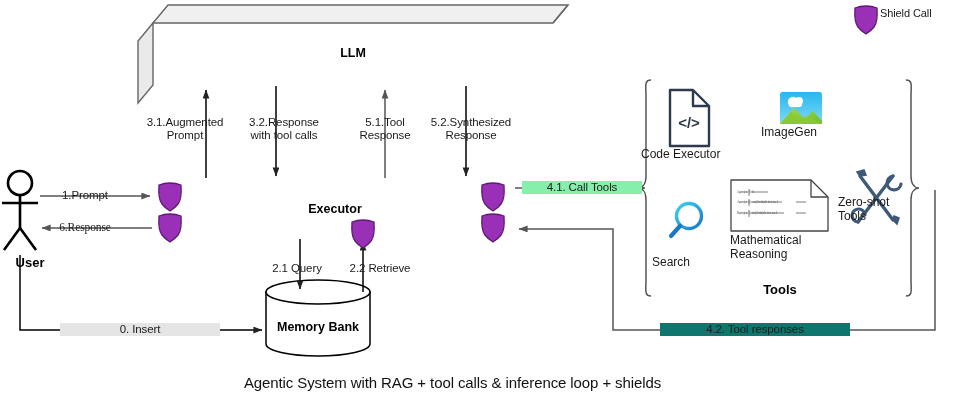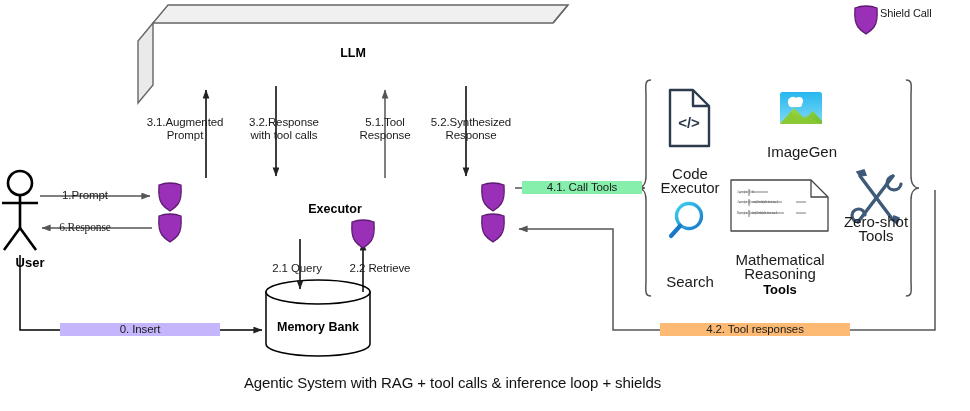--- a/index.html
+++ b/index.html
@@ -20,21 +20,21 @@
     text-align:center;white-space:nowrap;
   }
   #llm-label{left:153px;top:46px;width:400px;}
   #exec-label{left:260px;top:202px;width:150px;}
   
   #mem-label{left:258px;top:320px;width:120px;}
   
   #user-label{left:0px;top:255px;width:60px;font-weight:bold;font-size:13px;}
   
   #tools-label{left:720px;top:282px;width:120px;font-weight:bold;font-size:13px;}
-  .tool-cap{position:absolute;font-size:15px;line-height:13.5px;color:#1a1a1a;text-align:center;white-space:pre-line;margin-top:19px;}
+  .tool-cap{position:absolute;font-size:12px;line-height:13.5px;color:#1a1a1a;text-align:left;white-space:pre-line;}
   
   #legend-text{left:880px;top:7px;width:90px;text-align:left;font-size:11px;}
   
   #caption{left:0px;top:376px;width:905px;text-align:center;
     font-size:15px;color:#111;}
 </style>
 </head>
 <body>
 
 <div id="canvas">
@@ -191,33 +191,33 @@
   </svg>
 
   <div class="node-title" id="llm-label">LLM</div>
   <div class="node-title" id="exec-label">Executor</div>
   <div class="node-title" id="mem-label">Memory Bank</div>
   <div class="node-title" id="user-label">User</div>
   <div class="node-title" id="tools-label">Tools</div>
 
   <div class="lbl" style="left:26px;top:189px;width:118px;">1.Prompt</div>
   <div class="lbl" style="left:26px;top:221px;width:118px;font-family:Liberation Serif, serif;">6.Response</div>
-  <div class="lbl" style="left:60px;top:323px;width:160px;background:#c4b5fd;">0. Insert</div>
+  <div class="lbl" style="left:60px;top:323px;width:160px;background:#e5e5e5;">0. Insert</div>
   <div class="lbl" style="left:252px;top:262px;width:90px;">2.1 Query</div>
   <div class="lbl" style="left:330px;top:262px;width:100px;">2.2 Retrieve</div>
   <div class="lbl" style="left:139px;top:116px;width:92px;">3.1.Augmented
 Prompt</div>
   <div class="lbl" style="left:232px;top:116px;width:104px;">3.2.Response
 with tool calls</div>
   <div class="lbl" style="left:341px;top:116px;width:88px;">5.1.Tool
 Response</div>
   <div class="lbl" style="left:421px;top:116px;width:100px;">5.2.Synthesized
 Response</div>
   <div class="lbl" style="left:522px;top:181px;width:120px;background:#86efac;">4.1. Call Tools</div>
-  <div class="lbl" style="left:660px;top:323px;width:190px;background:#fdba74;">4.2. Tool responses</div>
+  <div class="lbl" style="left:660px;top:323px;width:190px;background:#0f766e;">4.2. Tool responses</div>
 
   <div class="tool-cap" style="left:641px;top:148px;width:98px;">Code Executor</div>
   <div class="tool-cap" style="left:761px;top:126px;width:82px;">ImageGen</div>
   <div class="tool-cap" style="left:652px;top:256px;width:76px;">Search</div>
   <div class="tool-cap" style="left:730px;top:234px;width:100px;">Mathematical
 Reasoning</div>
   <div class="tool-cap" style="left:838px;top:196px;width:76px;">Zero-shot
 Tools</div>
 
   <div class="lbl" id="legend-text">Shield Call</div>

